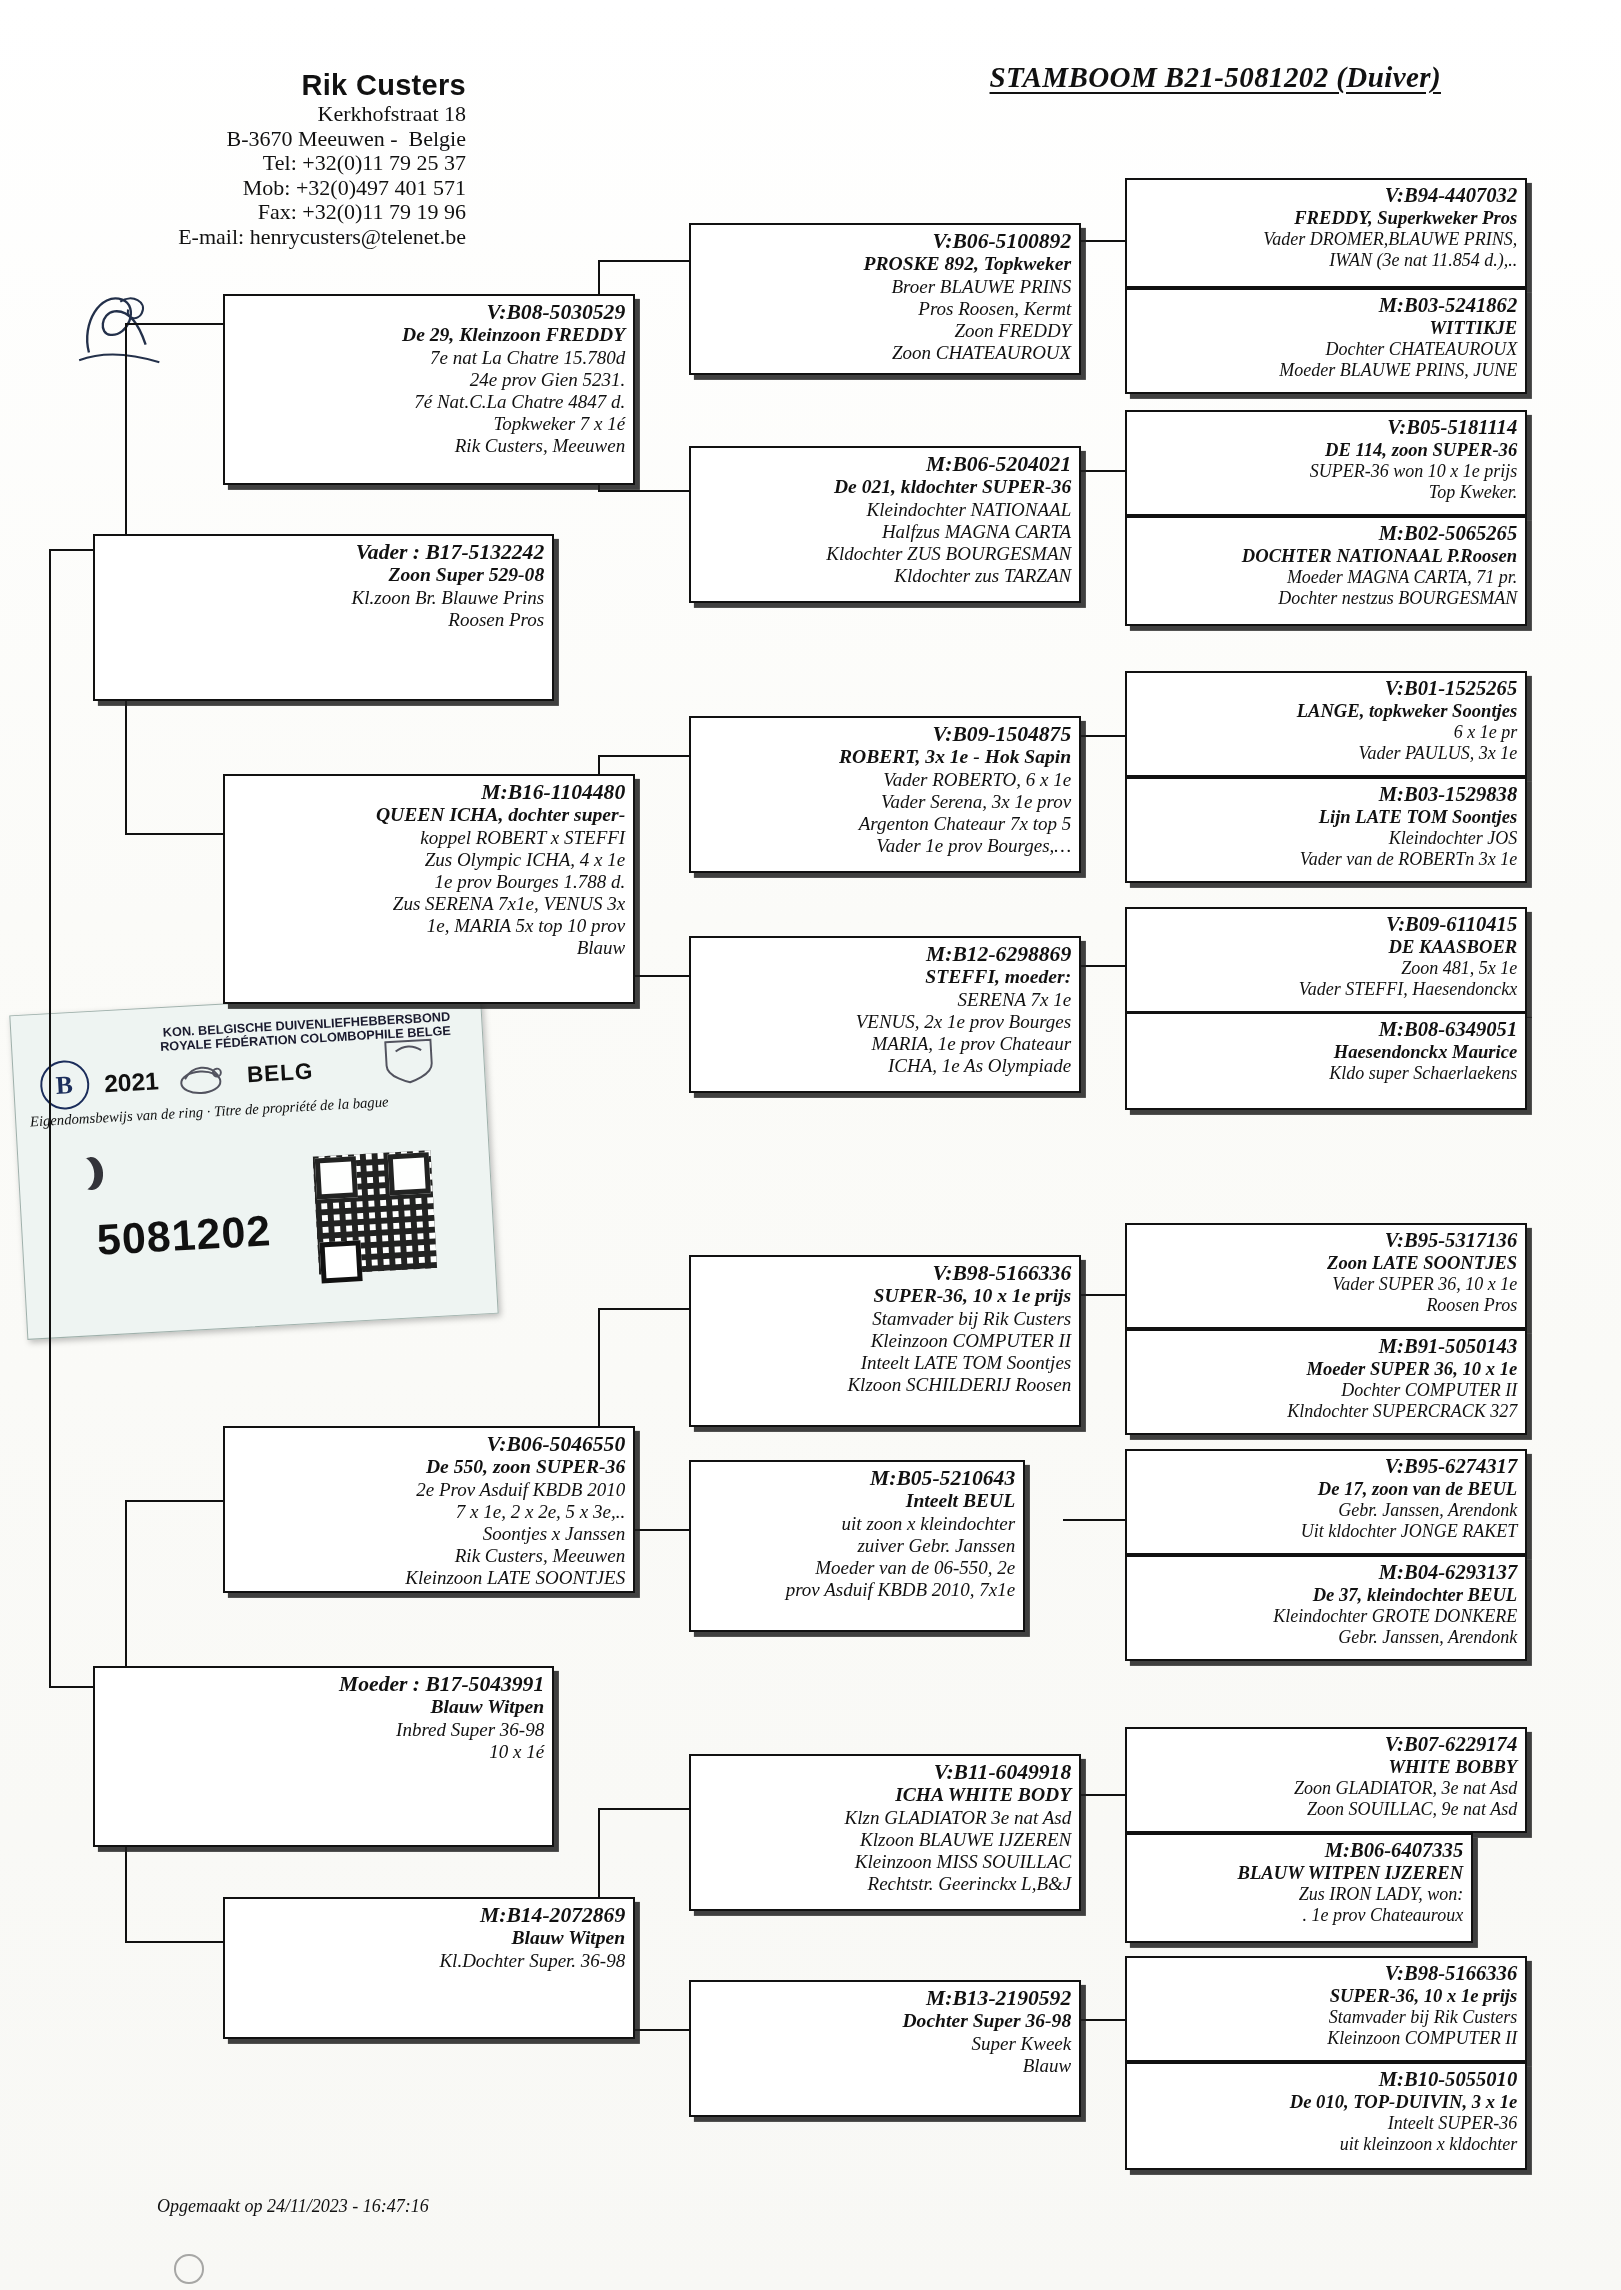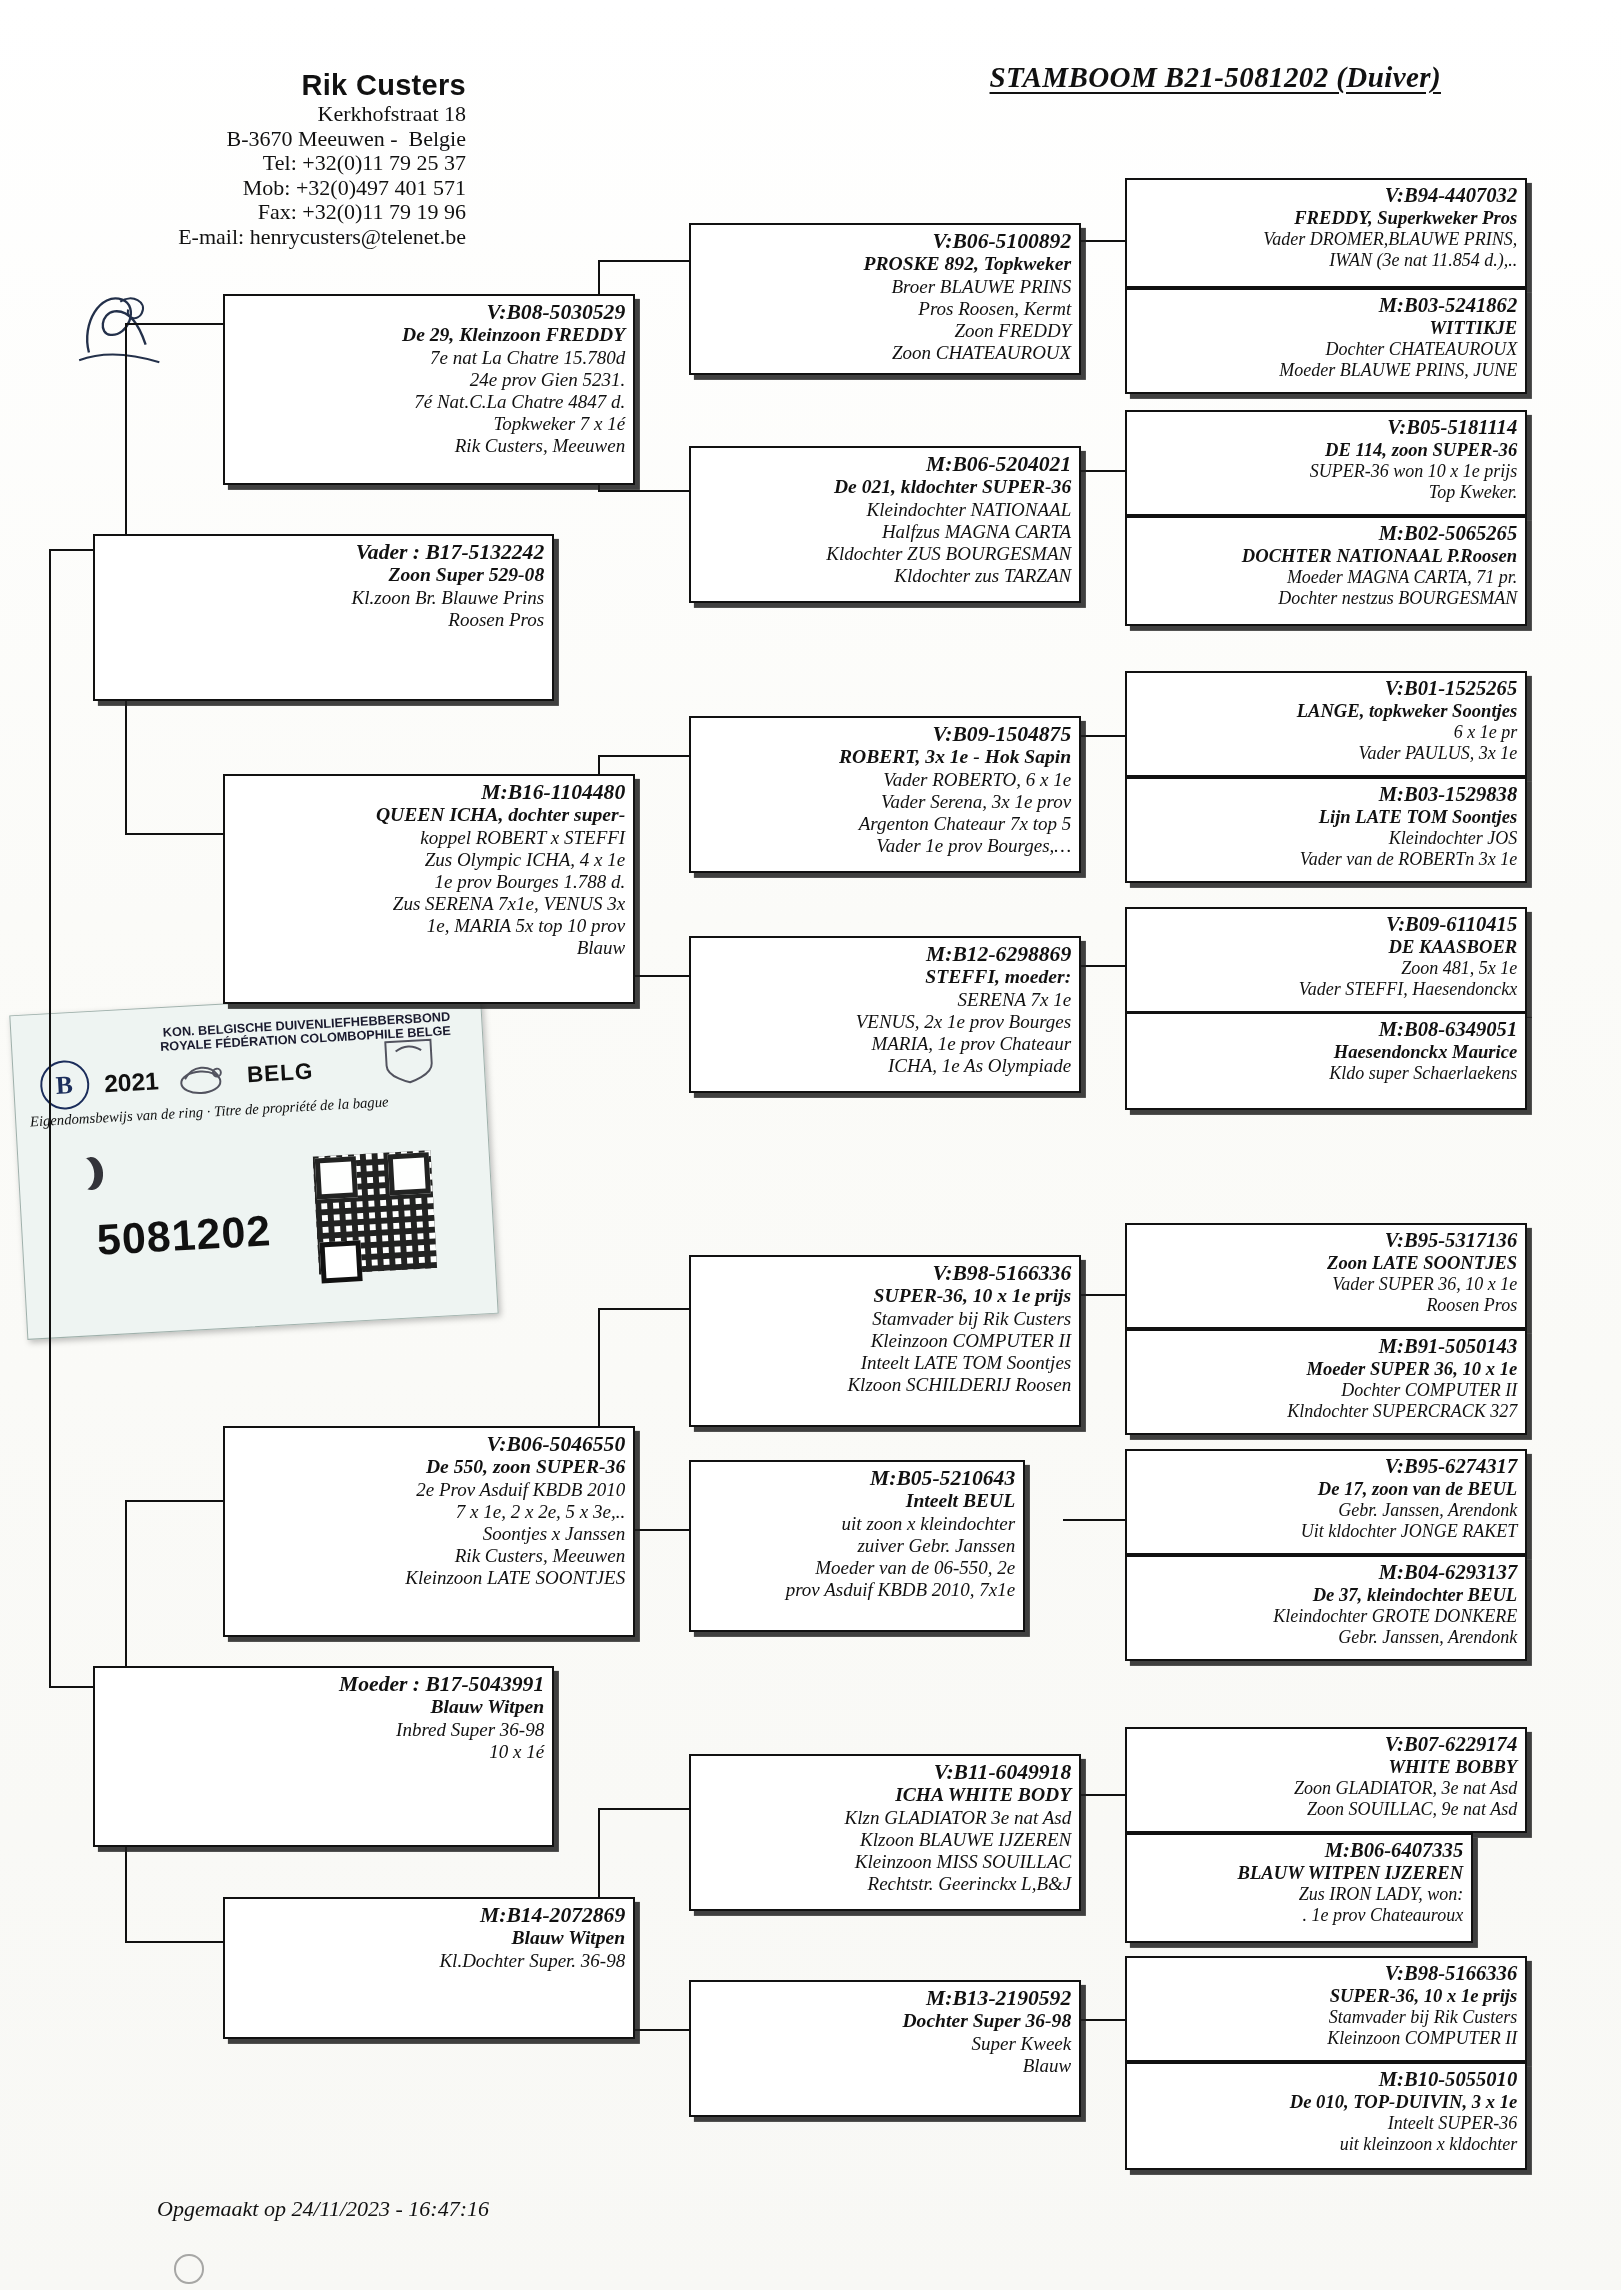--- a/index.html
+++ b/index.html
@@ -220,21 +220,21 @@
     background: #111;
   }
   .ln.h { height: 2px; }
   .ln.v { width: 2px; }
 
   .footer {
     position: absolute;
     left: 157px;
     top: 2196px;
     font-style: italic;
-    font-size: 22px;
+    font-size: 18px;
   }
   .corner-mark{
     position:absolute;
     left:174px; top:2254px;
     width:25.5px;height:25.5px;
     border:2px solid #555;
     border-radius:50%;
     opacity:.5;
   }
 </style>
@@ -351,21 +351,21 @@
     <div class="ring">M:B16-1104480</div>
     <div class="sub">QUEEN ICHA, dochter super-</div>
     <div class="txt">koppel ROBERT x STEFFI
 Zus Olympic ICHA, 4 x 1e
   1e prov Bourges 1.788 d.
   Zus SERENA 7x1e, VENUS 3x
   1e, MARIA 5x top 10 prov
 Blauw</div>
   </div>
 
-  <div class="box" style="left:223px; top:1426px; width:412px; height:211px;">
+  <div class="box" style="left:223px; top:1426px; width:412px; height:167px;">
     <div class="ring">V:B06-5046550</div>
     <div class="sub">De 550, zoon SUPER-36</div>
     <div class="txt">2e Prov Asduif KBDB 2010
 7 x 1e, 2 x 2e, 5 x 3e,..
 Soontjes x Janssen
 Rik Custers, Meeuwen
 Kleinzoon LATE SOONTJES</div>
   </div>
 
   <div class="box" style="left:223px; top:1897px; width:412px; height:142px;">

